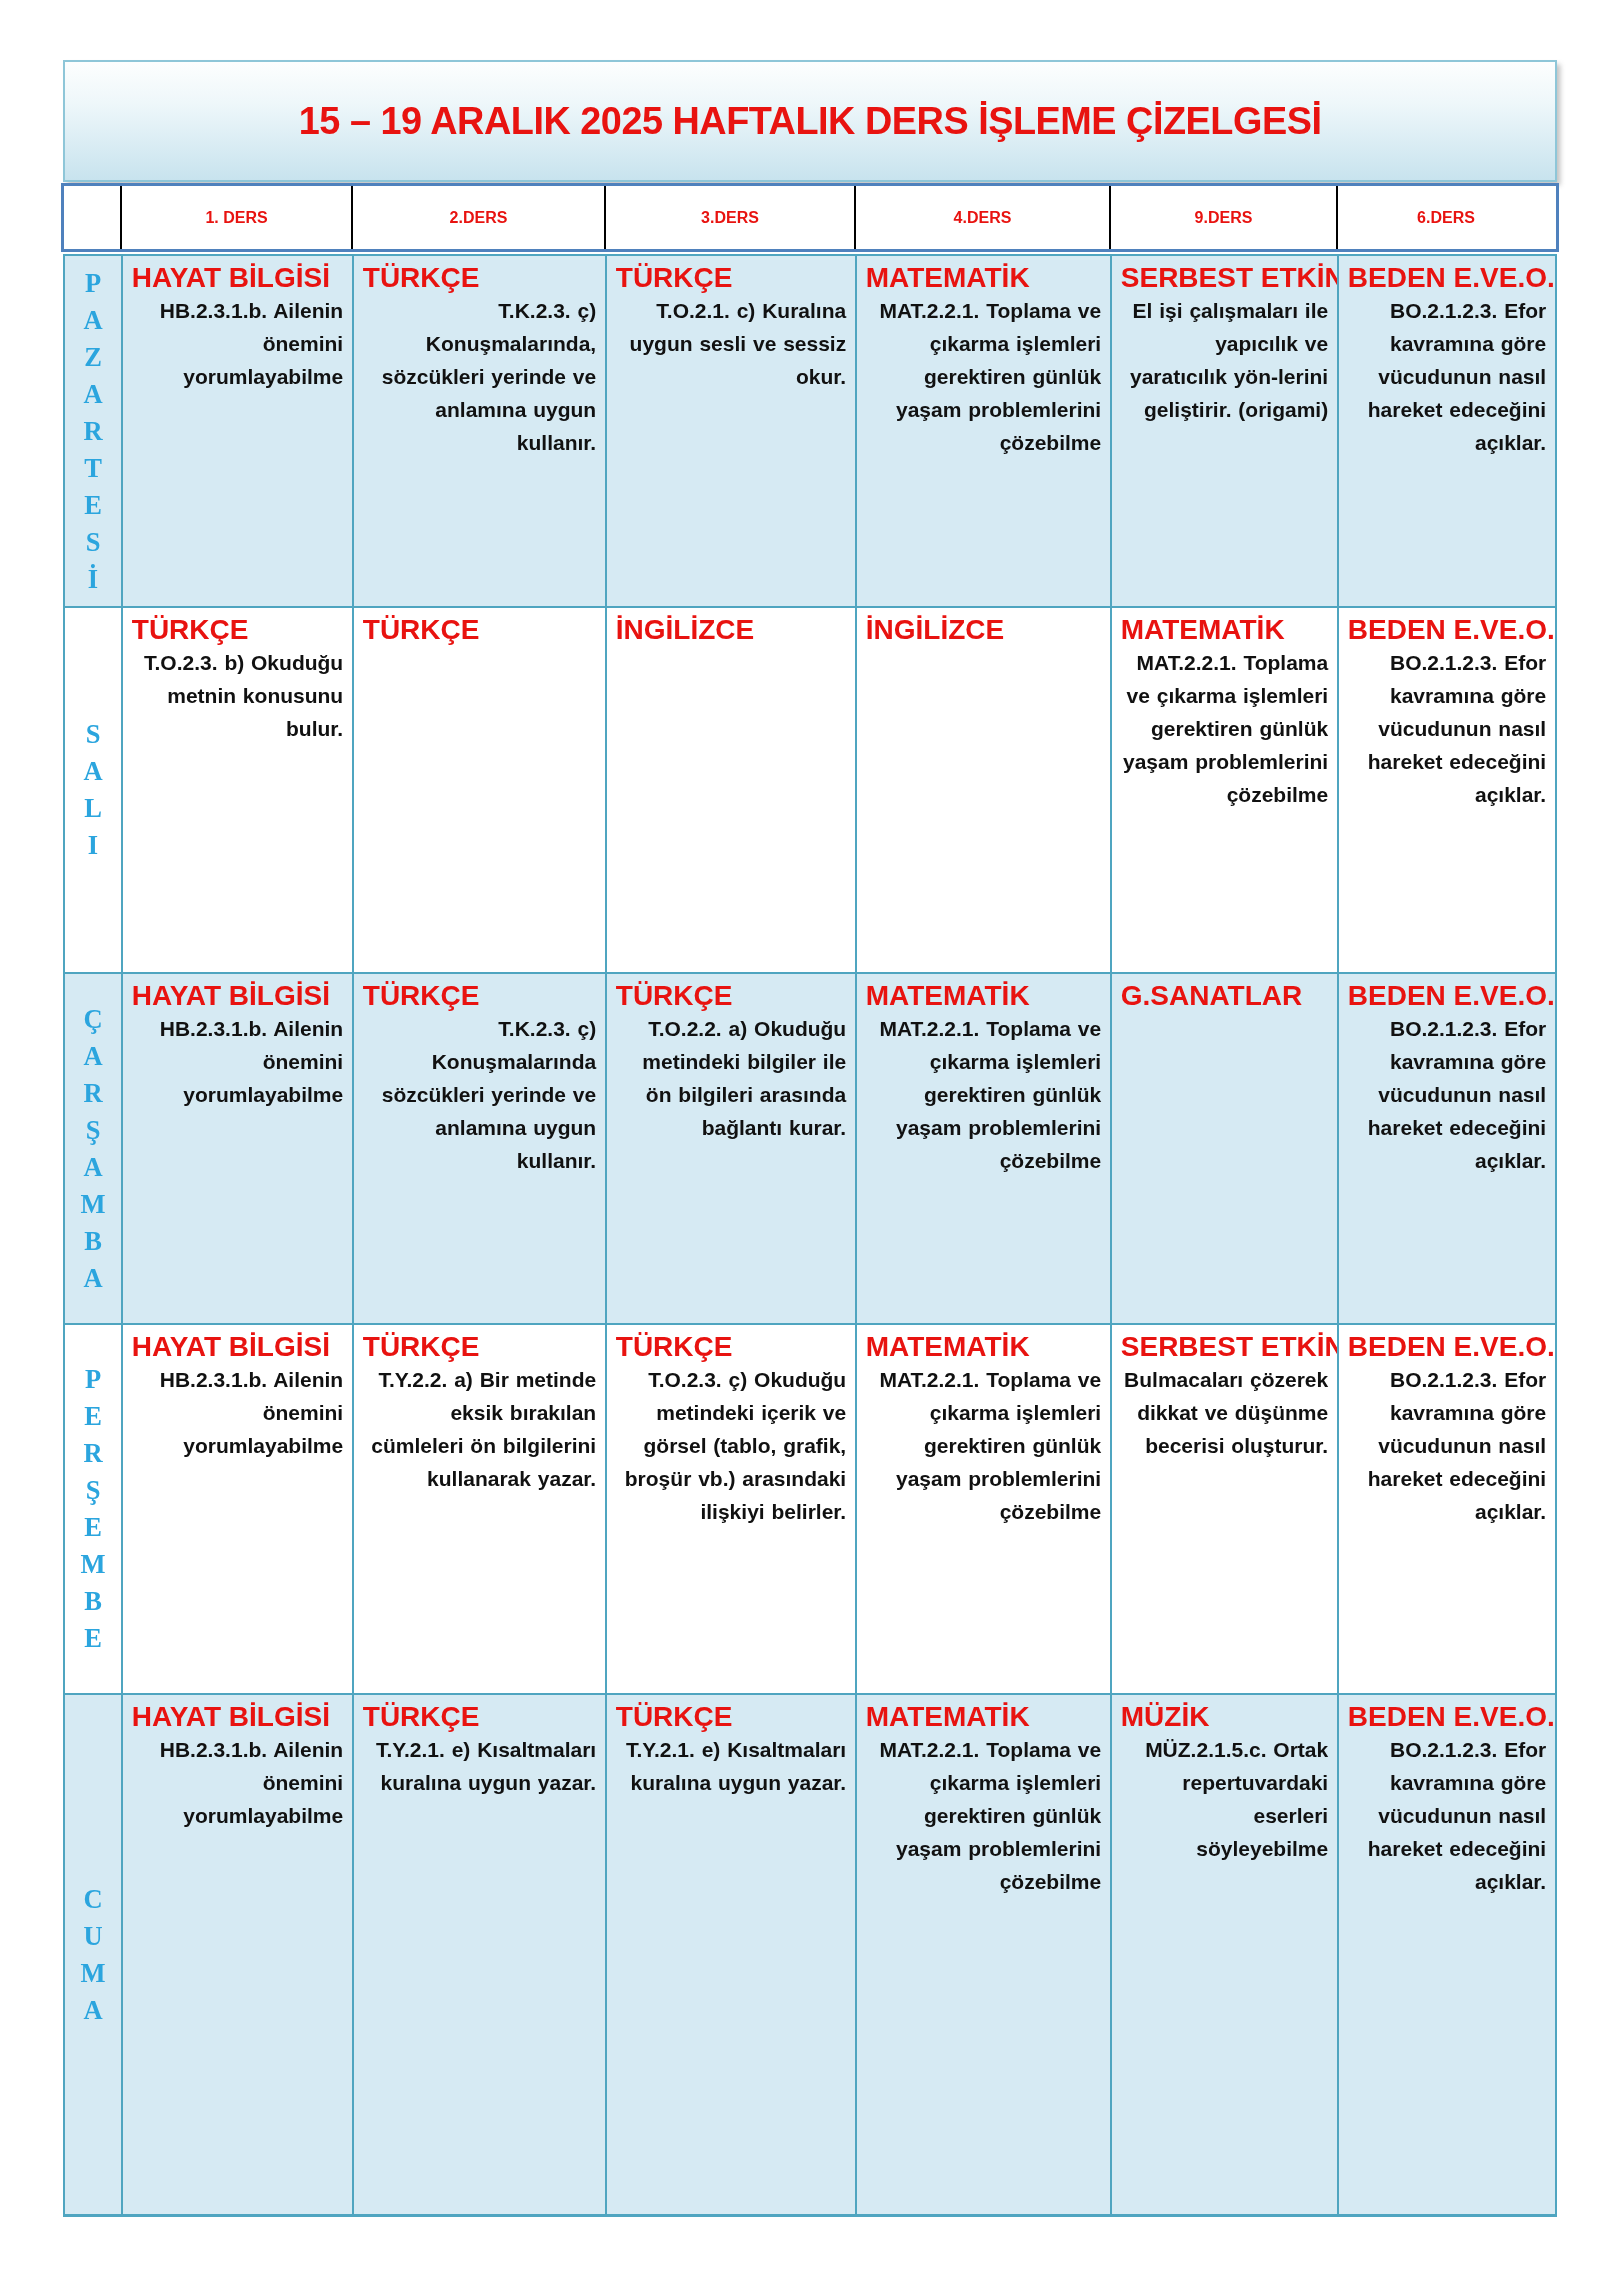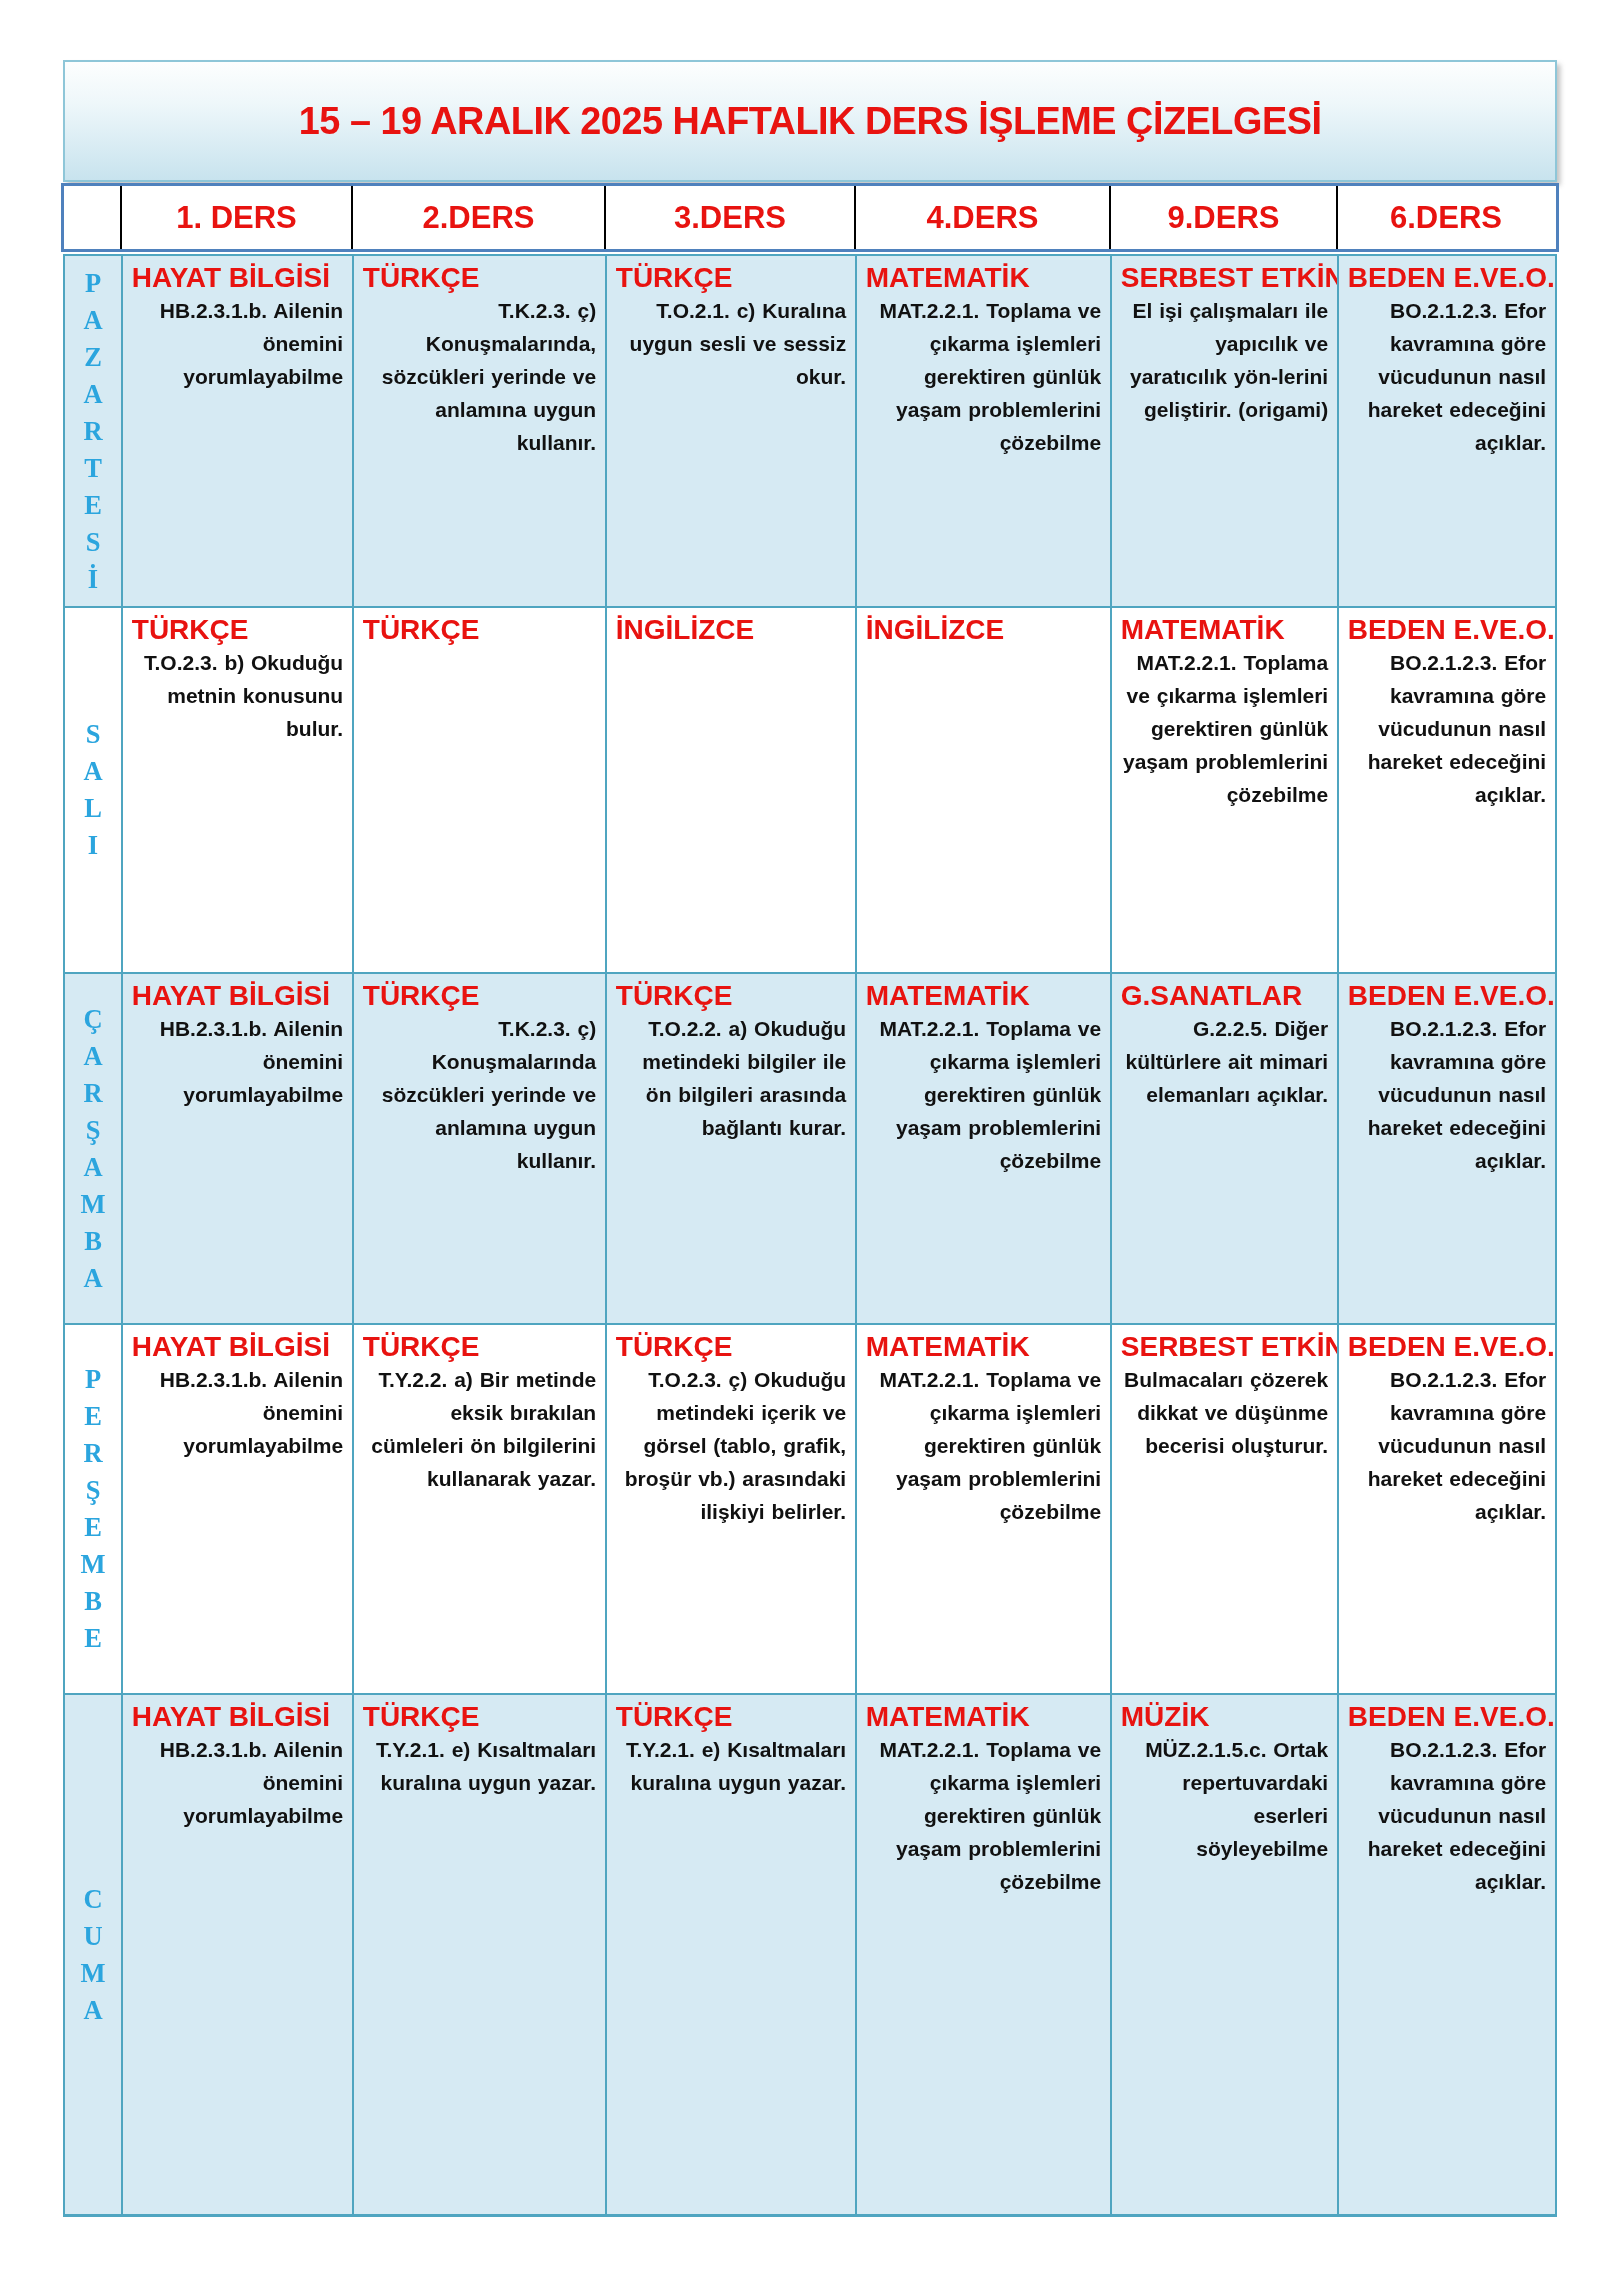--- a/index.html
+++ b/index.html
@@ -25,21 +25,21 @@
 
   
   .header-row{
     position:absolute;left:61px;top:183px;width:1498px;height:69px;
     box-sizing:border-box;border:3.9px solid #4f81bd;background:#ffffff;
     display:grid;grid-template-columns:56px 231px 253px 250px 255px 227px 218px;
   }
   .header-cell{
     display:flex;align-items:center;justify-content:center;
     border-left:2px solid #000;box-sizing:border-box;
-    color:#e81310;font-weight:bold;font-size:31px;
+    color:#e81310;font-weight:bold;font-size:16px;
   }
   .header-cell:first-child{border-left:none;}
 
   
   .body-grid{
     position:absolute;left:63px;top:254px;width:1494px;
     box-sizing:border-box;border:2px solid #4fa5c0;border-bottom-width:3.9px;
   }
   .day-row{
     display:grid;grid-template-columns:56px 231px 253px 250px 255px 227px 218px;
@@ -185,21 +185,20 @@
         <div class="lesson-cell">
           <div class="lesson-subject">TÜRKÇE</div>
           <div class="lesson-detail">T.O.2.2. a) Okuduğu metindeki bilgiler ile ön bilgileri arasında bağlantı kurar.</div>
         </div>
         <div class="lesson-cell">
           <div class="lesson-subject">MATEMATİK</div>
           <div class="lesson-detail">MAT.2.2.1. Toplama ve çıkarma işlemleri gerektiren günlük yaşam problemlerini çözebilme</div>
         </div>
         <div class="lesson-cell">
           <div class="lesson-subject">G.SANATLAR</div>
-          <div class="lesson-detail">G.2.2.5. Diğer kültürlere ait mimari elemanları açıklar.</div>
         </div>
         <div class="lesson-cell">
           <div class="lesson-subject">BEDEN E.VE.O.</div>
           <div class="lesson-detail">BO.2.1.2.3. Efor kavramına göre vücudunun nasıl hareket edeceğini açıklar.</div>
         </div>
       </div>
       <div class="day-row plain">
         <div class="day-cell">
           <span class="day-letter">P</span>
           <span class="day-letter">E</span>

